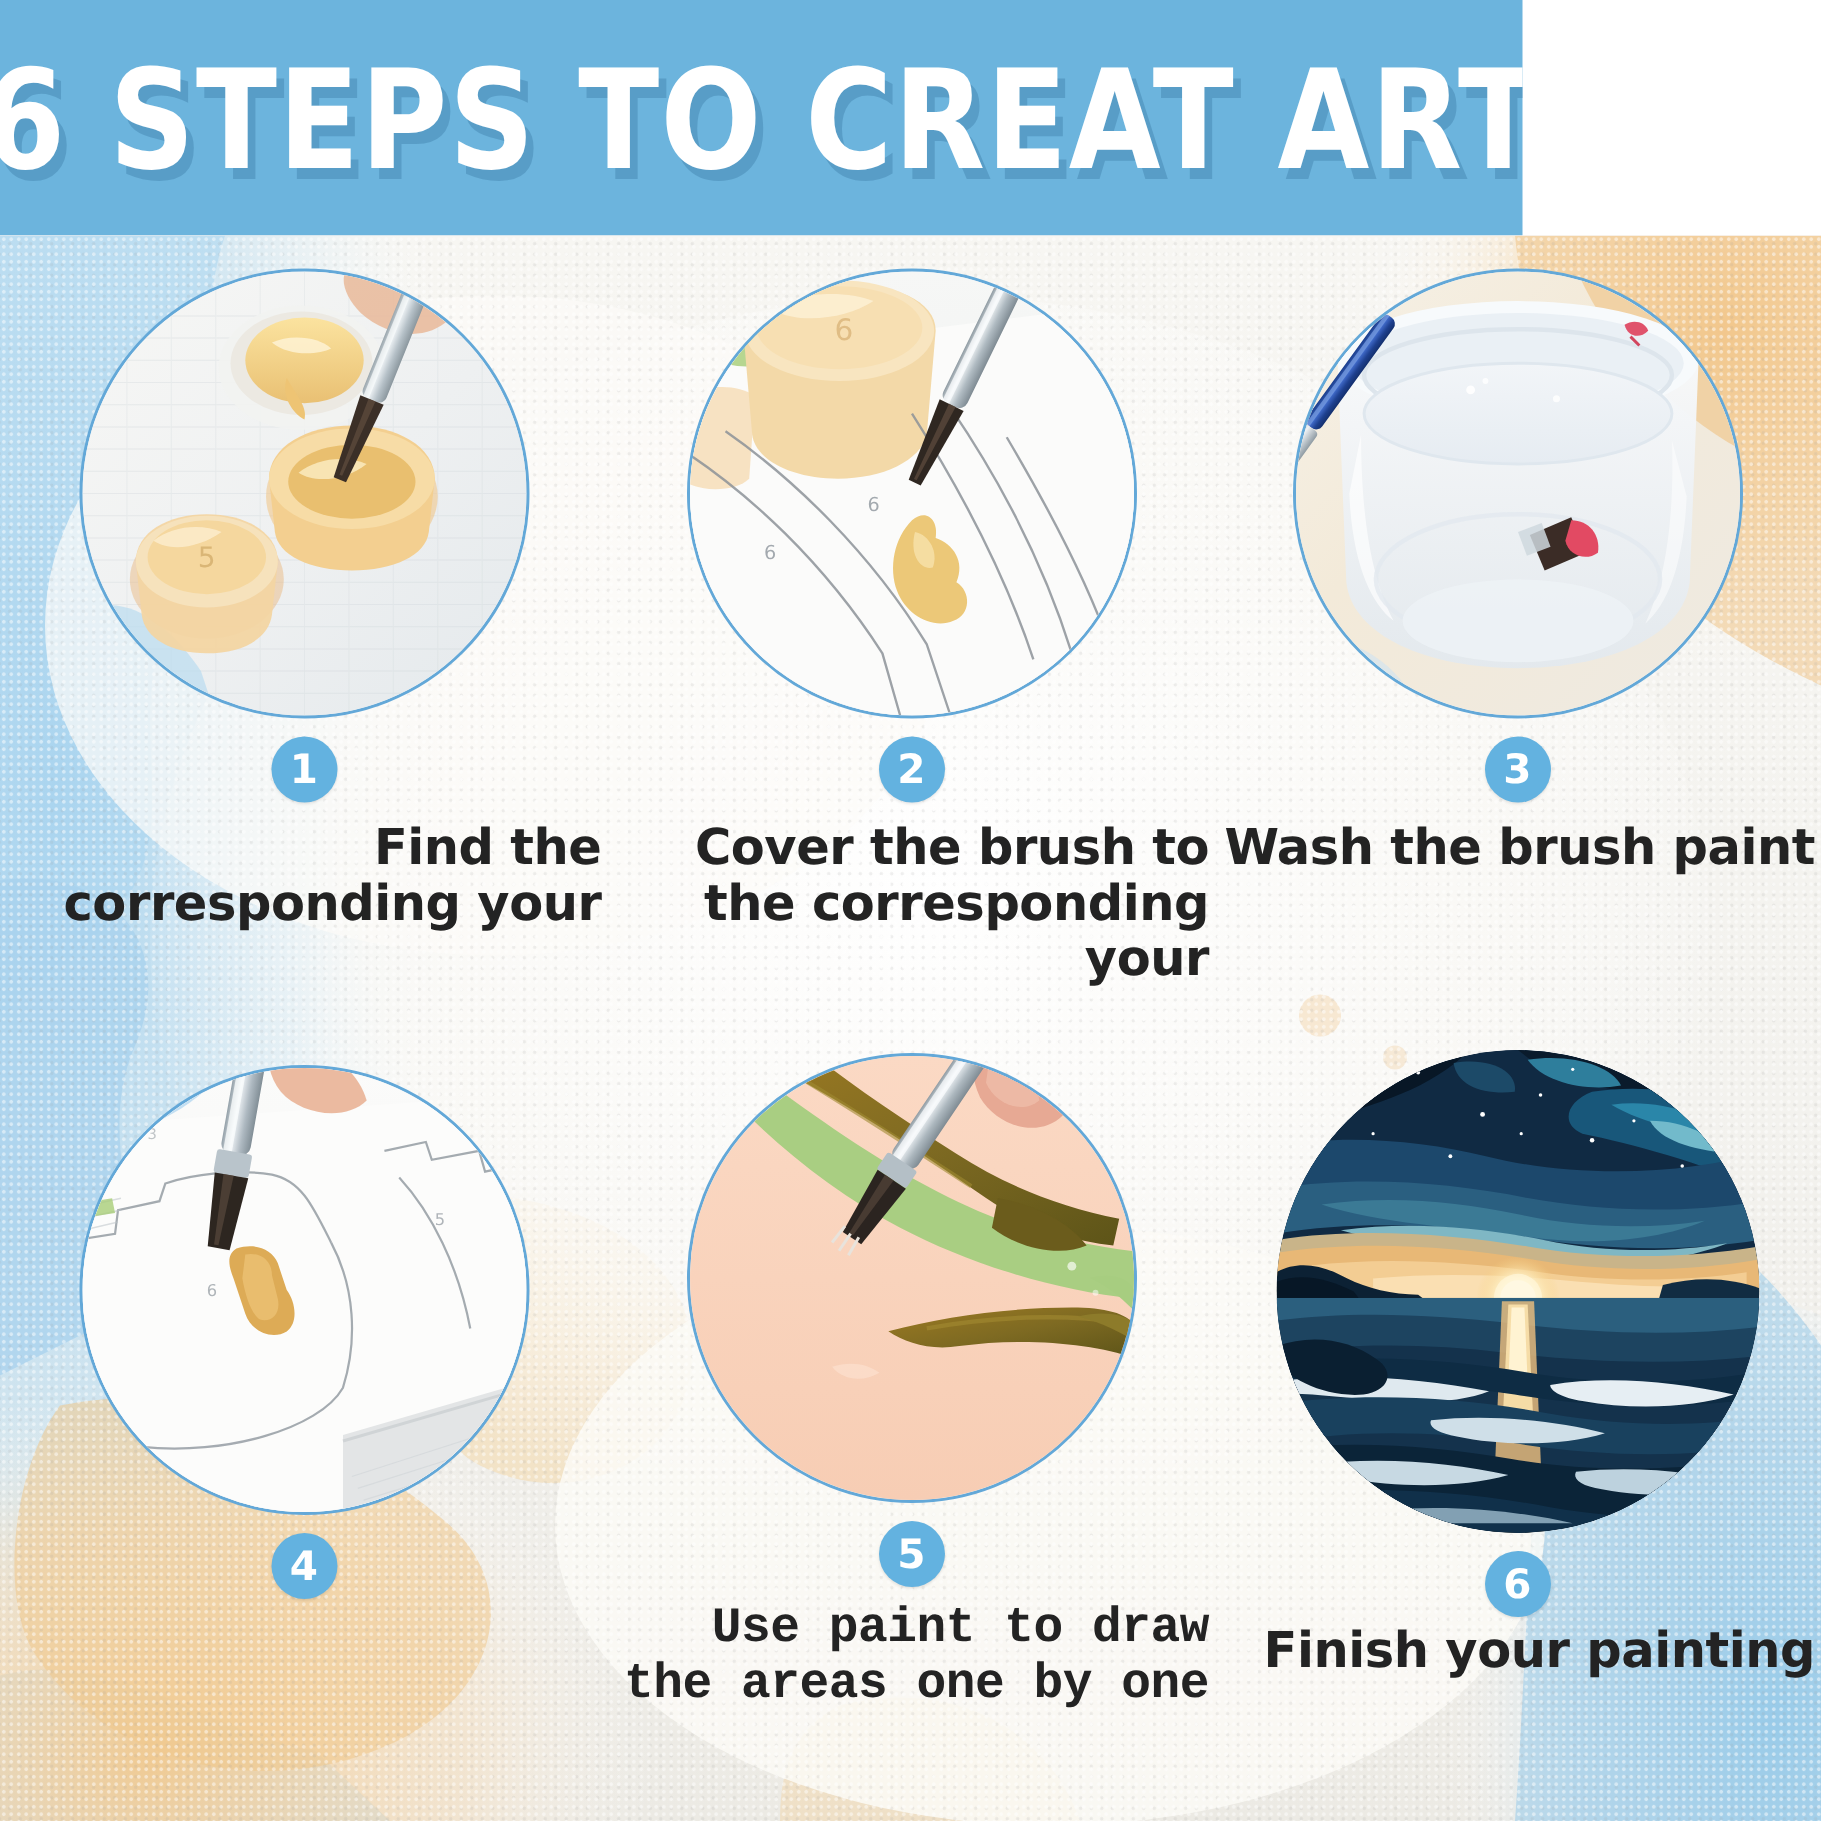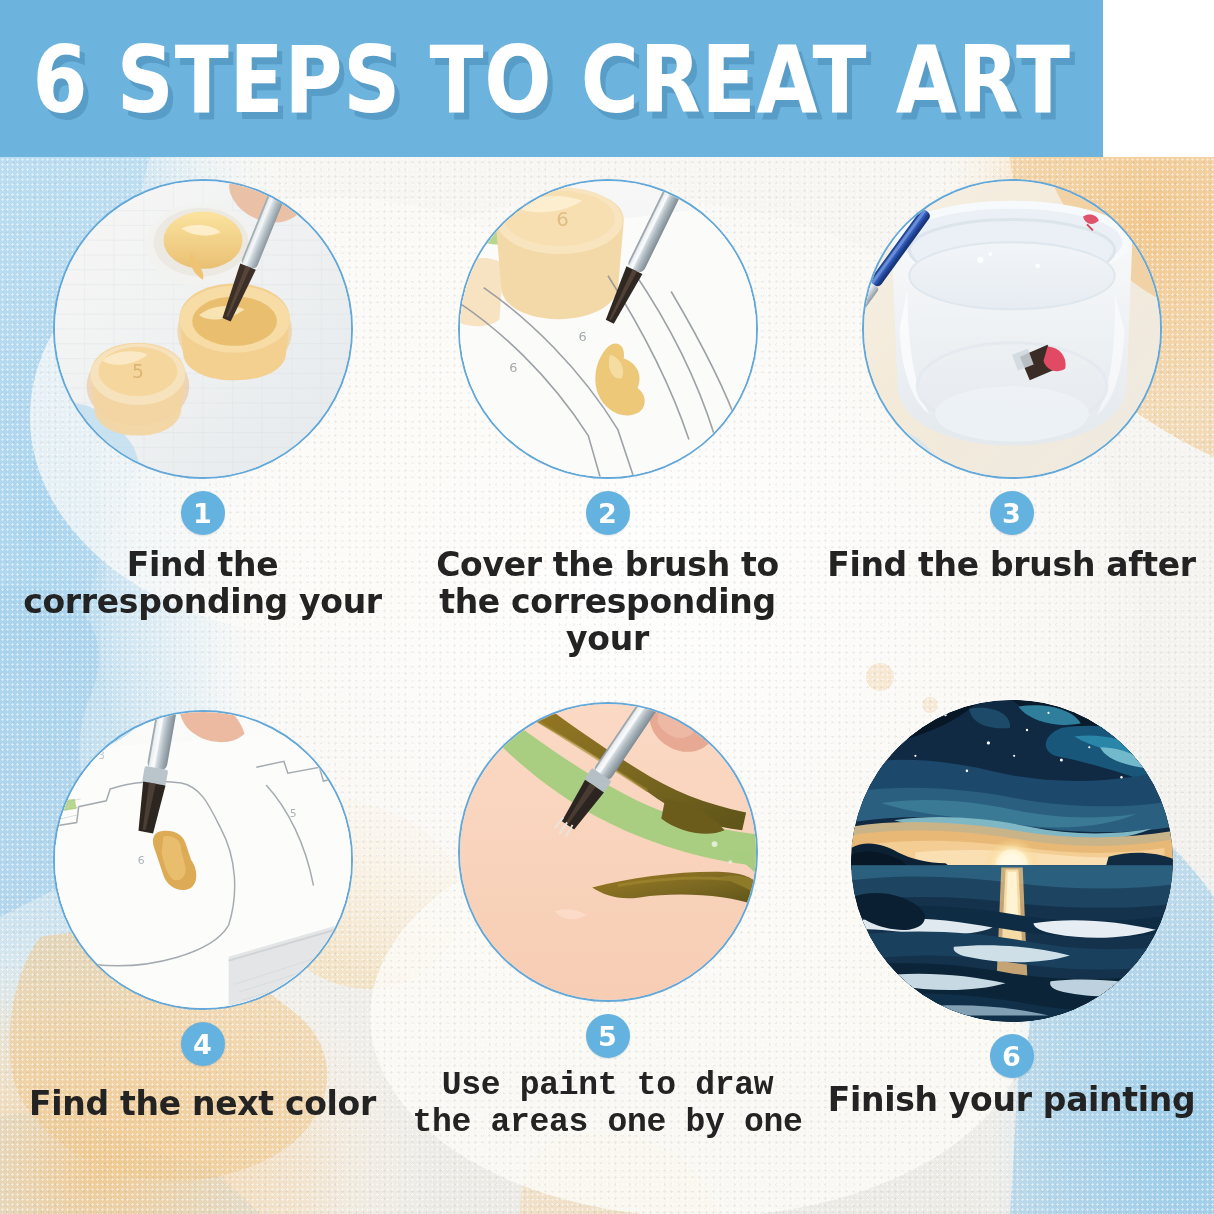--- a/index.html
+++ b/index.html
@@ -7,21 +7,21 @@
     width:1214px;height:1214px;overflow:hidden;
     font-family:"DejaVu Sans", sans-serif;
     background:#fff;
   }
   #page{
     position:relative;width:1214px;height:1214px;overflow:hidden;
   }
 
   
   .banner{
-    position:absolute;left:0;top:0;width:1103px;height:157px;
+    position:absolute;left:0;top:0;width:1015px;height:157px;
     background:#6cb4dd;
     display:flex;align-items:center;justify-content:center;
     overflow:hidden;
   }
   .banner-title{
     font-family:"DejaVu Sans", sans-serif;
     font-weight:bold;
     font-size:92px;
     line-height:1;
     color:#ffffff;
@@ -72,21 +72,21 @@
     width:44px;height:44px;border-radius:50%;
     background:#63b2e0;
     margin:12px auto 0 auto;
     display:flex;align-items:center;justify-content:center;
     color:#fff;font-weight:bold;font-size:27px;line-height:1;
     font-family:"DejaVu Sans", sans-serif;
     box-shadow:0 1px 2px rgba(0,0,0,.10);
   }
   .caption{
     margin-top:12px;
-    text-align:center;
+    text-align:right;
     color:#232323;
     font-weight:bold;
     font-size:33px;
     line-height:1.12;
     font-family:"DejaVu Sans", sans-serif;
     letter-spacing:-0.3px;
     padding:0 4px;
   }
   .caption span{display:block;}
 
@@ -401,21 +401,21 @@
             <rect x="41" y="156" width="11" height="26" rx="2" fill="#dfe6eb" opacity="0.9"></rect>
           </g>
 
           <path d="M158,178 L186,166 L196,190 L168,202 Z" fill="#3b2c26"></path>
           <path d="M186,168 C198,168 206,178 204,190 C196,196 184,192 182,182 Z" fill="#e24a63"></path>
           <path d="M150,176 L166,170 L172,186 L156,192 Z" fill="#cfd8de" opacity="0.85"></path>
         </svg>
       </div>
       <div class="badge">3</div>
       <div class="caption">
-        <span>Find the brush after</span>
+        <span>Wash the brush paint</span>
       </div>
     </div>
 
     <div class="step" id="step-4">
       <div class="photo-wrap">
         <svg class="photo-svg" viewBox="0 0 300 300">
           <defs>
             <linearGradient id="s4bg" x1="0" y1="0" x2="0" y2="1">
               <stop offset="0%" stop-color="#fbfbfa"></stop>
               <stop offset="100%" stop-color="#f0f1f0"></stop>
@@ -469,23 +469,20 @@
           <g transform="rotate(10 112 40)">
             <rect x="96" y="-44" width="20" height="104" rx="7" fill="url(#s4metal)"></rect>
             <rect x="98" y="-44" width="6" height="104" fill="#fbfdfe" opacity="0.75"></rect>
             <rect x="94" y="58" width="24" height="16" rx="2" fill="#b9c4cb"></rect>
             <path d="M95,74 L118,74 L114,124 L99,124 Z" fill="#2d2620"></path>
             <path d="M101,74 L108,74 L106,122 L103,122 Z" fill="#53453a" opacity="0.8"></path>
           </g>
         </svg>
       </div>
       <div class="badge">4</div>
-      <div class="caption">
-        <span>Find the next color</span>
-      </div>
     </div>
 
     <div class="step" id="step-5">
       <div class="photo-wrap">
         <svg class="photo-svg" viewBox="0 0 300 300">
           <defs>
             <linearGradient id="s5peach" x1="0" y1="0" x2="0" y2="1">
               <stop offset="0%" stop-color="#fbd9c4"></stop>
               <stop offset="100%" stop-color="#f7cdb4"></stop>
             </linearGradient>

